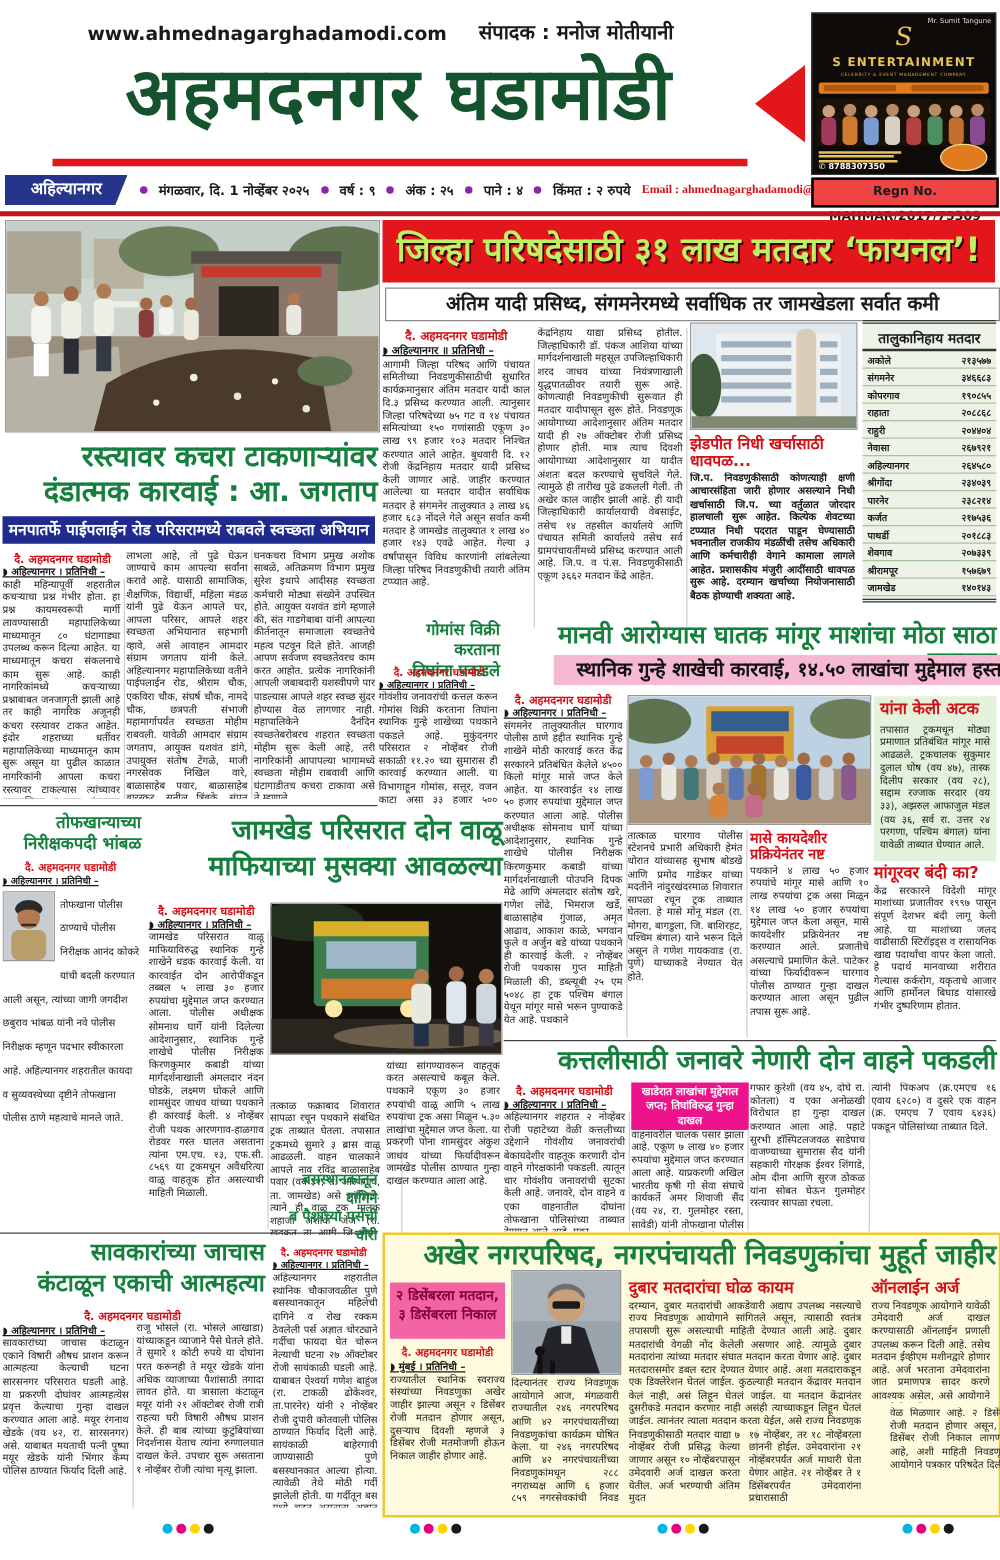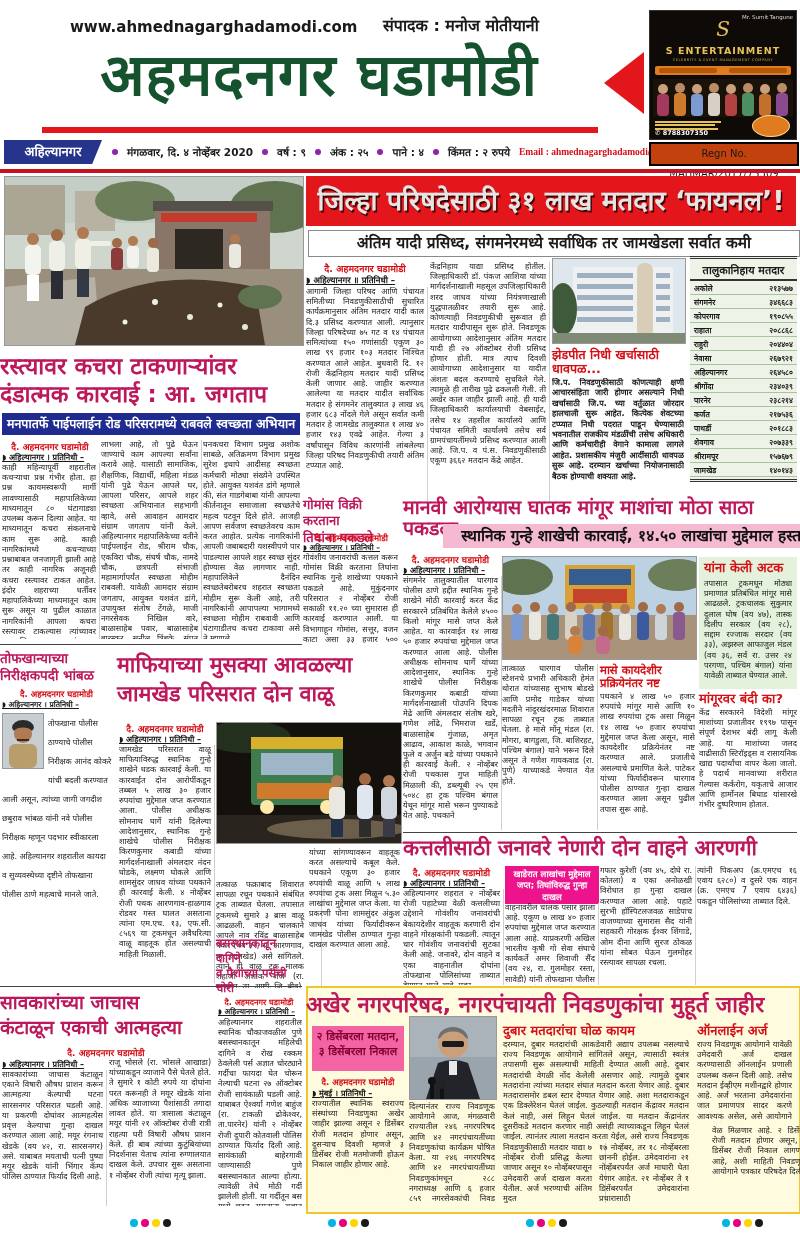--- a/index.html
+++ b/index.html
@@ -4,35 +4,35 @@
 <style>
   html,body{margin:0;padding:0;background:#e9e9e9;}
   .page{position:relative;width:800px;height:1248px;background:#ffffff;margin:0 auto;
         font-family:"DejaVu Sans","Liberation Sans",sans-serif;color:#1a1a1a;overflow:hidden;}
   .abs{position:absolute;}
   .bt{font-size:8px;line-height:1.28;text-align:justify;overflow:hidden;}
   .btb{font-size:8px;line-height:1.3;text-align:justify;font-weight:600;overflow:hidden;}
   .byl{color:#d50f16;font-weight:bold;text-align:center;}
   .dl{font-weight:bold;text-decoration:underline;}
   .redhead{color:#d50f16;font-weight:bold;line-height:1.15;}
-  .hl{font-weight:bold;color:#be185d;text-align:left;}
+  .hl{font-weight:bold;color:#15803d;text-align:right;}
   .vr{border-right:1px solid #cfcfcf;}
   .hr{background:#444;height:1px;}
   .photo{border:1px solid #999;overflow:hidden;}
   svg{display:block;}
   
   .mast-title{font-weight:800;color:#14532d;text-align:center;letter-spacing:1px;}
   .badge{background:#27348b;color:#fff;font-weight:bold;text-align:center;
          clip-path:polygon(0 0,100% 0,90% 100%,0 100%);}
   .info{display:flex;align-items:center;gap:9px;white-space:nowrap;}
   .info .it{font-weight:bold;font-size:10.5px;}
   .info .dot{width:6px;height:6px;border-radius:50%;background:#8e24aa;display:inline-block;}
   .email{color:#d50f16;font-weight:bold;font-size:9.5px;font-family:"Liberation Serif",serif;}
-  .regn{border:2px solid #000;font-weight:normal;font-size:10px;text-align:center;background:#c2410c;}
-  .banner{background:#e3161c;color:#e5e5e5;font-weight:800;text-align:center;
+  .regn{border:2px solid #000;font-weight:bold;font-size:10px;text-align:center;background:#ef4444;}
+  .banner{background:#e3161c;color:#bef264;font-weight:800;text-align:center;
           text-shadow:1.5px 1.5px 0 #400000;}
   .subbox{border:1.5px solid #8a8a8a;font-weight:bold;text-align:center;background:#fff;}
   .bluebar{background:#1f2b8f;color:#fff;font-weight:bold;text-align:center;}
   .pinkbar{background:#f6b9d2;color:#111;font-weight:bold;text-align:center;}
   .greenbox{background:#e4f2dc;padding:4px 5px;}
   .magenta-inset{background:#ec138c;color:#fff;font-weight:bold;text-align:center;font-size:8.5px;line-height:1.35;padding:3px 2px;}
   .yellowbox{background:#fffbdf;border:2px solid #edc82e;}
   .pinkbox{background:#f464a5;color:#7f0030;font-weight:bold;text-align:center;line-height:1.4;}
   .table{background:#edf3e6;border-top:3px double #333;}
   .table .th{font-size:11px;font-weight:bold;text-align:center;padding:3px 0 2px;border-bottom:2px solid #333;}
@@ -52,21 +52,21 @@
   <div class="abs" style="left:383px;top:14px;width:220px;font-size:16px;font-weight:bold;">संपादक : मनोज मोतीयानी</div>
 
   <div class="abs mast-title" style="left:38px;top:42px;width:562px;font-size:58px;line-height:1.15;">अहमदनगर घडामोडी</div>
   <div class="abs" style="left:42px;top:127px;width:556px;height:6px;background:#e3161c;"></div>
   <div class="abs" style="left:604px;top:52px;width:40px;height:62px;background:#e3161c;
        clip-path:polygon(100% 0,0 50%,100% 100%);"></div>
 
   <div class="abs badge" style="left:4px;top:140px;width:98px;height:24px;font-size:13px;line-height:24px;">अहिल्यानगर</div>
   <div class="abs info" style="left:112px;top:141px;height:22px;">
     <span class="dot"></span>
-    <span class="it">मंगळवार, दि. ४ नोव्हेंबर 2020</span>
+    <span class="it">मंगळवार, दि. 1 नोव्हेंबर २०२५</span>
     <span class="dot"></span>
     <span class="it">वर्ष : ९</span>
     <span class="dot"></span>
     <span class="it">अंक : २५</span>
     <span class="dot"></span>
     <span class="it">पाने : ४</span>
     <span class="dot"></span>
     <span class="it">किंमत : २ रुपये</span>
     <span class="email">Email : ahmednagarghadamodi@gmail.com</span>
   </div>
@@ -344,22 +344,22 @@
         <rect x="6" y="30" width="28" height="24" rx="6" fill="#b99d6b"></rect>
         <circle cx="20" cy="20" r="9" fill="#b07a52"></circle>
         <path d="M9,14 a11,8 0 0 1 22,0 l-2,3 a10,6 0 0 0 -18,0 Z" fill="#2b2b2b"></path>
         <rect x="14" y="25" width="12" height="2" fill="#3a2a20"></rect>
       </svg>
     </span>
     <span class="bt">तोफखाना पोलीस ठाण्याचे पोलीस निरीक्षक आनंद कोकरे यांची बदली करण्यात आली असून, त्यांच्या जागी जगदीश छबुराव भांबळ यांनी नवे पोलीस निरीक्षक म्हणून पदभार स्वीकारला आहे. अहिल्यानगर शहरातील कायदा व सुव्यवस्थेच्या दृष्टीने तोफखाना पोलीस ठाणे महत्वाचे मानले जाते.</span>
   </div>
 
   <div class="abs hl" style="left:117px;top:650px;width:285px;font-size:21.5px;line-height:1.35;">
+    <div>जामखेड परिसरात दोन वाळू</div>
     <div>माफियाच्या मुसक्या आवळल्या</div>
-    <div>जामखेड परिसरात दोन वाळू</div>
   </div>
   <div class="abs byl" style="left:119px;top:722px;width:92px;font-size:9px;">दै. अहमदनगर घडामोडी</div>
   <div class="abs dl" style="left:119px;top:733px;width:92px;font-size:8px;">◗ अहिल्यानगर । प्रतिनिधी –</div>
   <div class="abs bt vr" style="left:119px;top:745px;width:92px;height:238px;padding-right:3px;">जामखेड परिसरात वाळू माफियाविरुद्ध स्थानिक गुन्हे शाखेने धडक कारवाई केली. या कारवाईत दोन आरोपींकडून तब्बल ५ लाख ३० हजार रुपयांचा मुद्देमाल जप्त करण्यात आला. पोलीस अधीक्षक सोमनाथ घार्गे यांनी दिलेल्या आदेशानुसार, स्थानिक गुन्हे शाखेचे पोलीस निरीक्षक किरणकुमार कबाडी यांच्या मार्गदर्शनाखाली अंमलदार नंदन घोडके, लक्ष्मण घोकले आणि शामसुंदर जाधव यांच्या पथकाने ही कारवाई केली. ४ नोव्हेंबर रोजी पथक आरणगाव-हाळगाव रोडवर गस्त घालत असताना त्यांना एम.एच. १३, एफ.सी. ८५६९ या ट्रकमधून अवैधरित्या वाळू वाहतूक होत असल्याची माहिती मिळाली.</div>
   <div class="abs photo" style="left:216px;top:722px;width:184px;height:120px;">
     <svg width="184" height="120" viewBox="0 0 184 120">
       <rect width="184" height="120" fill="#14110d"></rect>
       <ellipse cx="30" cy="14" rx="44" ry="16" fill="#24301e"></ellipse>
       <rect x="34" y="20" width="92" height="62" rx="4" fill="#3e7c4e"></rect>
       <rect x="34" y="14" width="92" height="12" fill="#d8b12c"></rect>
@@ -379,21 +379,21 @@
         <circle cx="172" cy="58" r="6" fill="#b07a52"></circle>
           <rect x="164" y="64" width="16" height="32" rx="5" fill="#cfd6de"></rect>
           <rect x="166" y="96" width="12" height="18" fill="#3a3a46"></rect>
       </g>
     </svg>
   </div>
   <div class="abs bt vr" style="left:216px;top:880px;width:88px;height:108px;padding-right:17px;">तत्काळ फक्राबाद शिवारात सापळा रचून पथकाने संबंधित ट्रक ताब्यात घेतला. तपासात ट्रकमध्ये सुमारे ३ ब्रास वाळू आढळली. वाहन चालकाने आपले नाव रविंद्र बाळासाहेब पवार (वय ३२, रा. आरणगाव, ता. जामखेड) असे सांगितले. त्याने ही वाळू ट्रक मालक शहाजी अशोक जेजे (रा. खडकत, ता. आष्टी, जि. बीड)</div>
   <div class="abs bt" style="left:309px;top:848px;width:91px;height:135px;">यांच्या सांगण्यावरून वाहतूक करत असल्याचे कबूल केले. पथकाने एकूण ३० हजार रुपयांची वाळू आणि ५ लाख रुपयांचा ट्रक असा मिळून ५.३० लाखांचा मुद्देमाल जप्त केला. या प्रकरणी पोना शामसुंदर अंकुश जाधव यांच्या फिर्यादीवरून जामखेड पोलीस ठाण्यात गुन्हा दाखल करण्यात आला आहे.</div>
 
   <div class="abs hr" style="left:403px;top:832px;width:394px;"></div>
-  <div class="abs hl" style="left:403px;top:836px;width:394px;font-size:21px;line-height:1.2;">कत्तलीसाठी जनावरे नेणारी दोन वाहने आरणगी</div>
+  <div class="abs hl" style="left:403px;top:836px;width:394px;font-size:21px;line-height:1.2;">कत्तलीसाठी जनावरे नेणारी दोन वाहने पकडली</div>
   <div class="abs byl" style="left:403px;top:866px;width:97px;font-size:9px;">दै. अहमदनगर घडामोडी</div>
   <div class="abs dl" style="left:403px;top:877px;width:97px;font-size:8px;">◗ अहिल्यानगर । प्रतिनिधी –</div>
   <div class="abs magenta-inset" style="left:505px;top:866px;width:90px;height:32px;">खाडेरात लाखांचा मुद्देमाल जप्त; तिघांविरुद्ध गुन्हा दाखल</div>
   <div class="abs bt vr" style="left:403px;top:889px;width:97px;height:96px;padding-right:3px;">अहिल्यानगर शहरात २ नोव्हेंबर रोजी पहाटेच्या वेळी कत्तलीच्या उद्देशाने गोवंशीय जनावरांची बेकायदेशीर वाहतूक करणारी दोन वाहने गोरक्षकांनी पकडली. त्यातून चार गोवंशीय जनावरांची सुटका केली आहे. जनावरे, दोन वाहने व एका वाहनातील दोघांना तोफखाना पोलिसांच्या ताब्यात देण्यात आले आहे. एका</div>
   <div class="abs bt vr" style="left:505px;top:903px;width:90px;height:82px;padding-right:3px;">वाहनावरील चालक पसार झाला आहे. एकूण ७ लाख ४० हजार रुपयांचा मुद्देमाल जप्त करण्यात आला आहे. याप्रकरणी अखिल भारतीय कृषी गो सेवा संघाचे कार्यकर्ते अमर शिवाजी सैंद (वय २४, रा. गुलमोहर रस्ता, सावेडी) यांनी तोफखाना पोलीस ठाण्यात फिर्याद दिली आहे. मोसीम महमुद खाम (वय ४२) व मतीन</div>
   <div class="abs bt vr" style="left:600px;top:866px;width:92px;height:119px;padding-right:3px;">गफार कुरेशी (वय ४५, दोघे रा. कोतला) व एका अनोळखी विरोधात हा गुन्हा दाखल करण्यात आला आहे. पहाटे सुरभी हॉस्पिटलजवळ साडेपाच वाजण्याच्या सुमारास सैद यांनी सहकारी गोरक्षक ईश्वर शिंगाडे, ओम दीना आणि सुरज ठोकळ यांना सोबत घेऊन गुलमोहर रस्त्यावर सापळा रचला.</div>
   <div class="abs bt" style="left:697px;top:866px;width:100px;height:119px;">त्यांनी पिकअप (क्र.एमएच १६ एवाय ६२८०) व दुसरे एक वाहन (क्र. एमएच 7 एवाय ६४३६) पकडून पोलिसांच्या ताब्यात दिले.</div>
 
   <div class="abs hr" style="left:0;top:986px;width:302px;"></div>
   <div class="abs hl" style="left:0;top:990px;width:212px;font-size:19px;line-height:1.3;">

